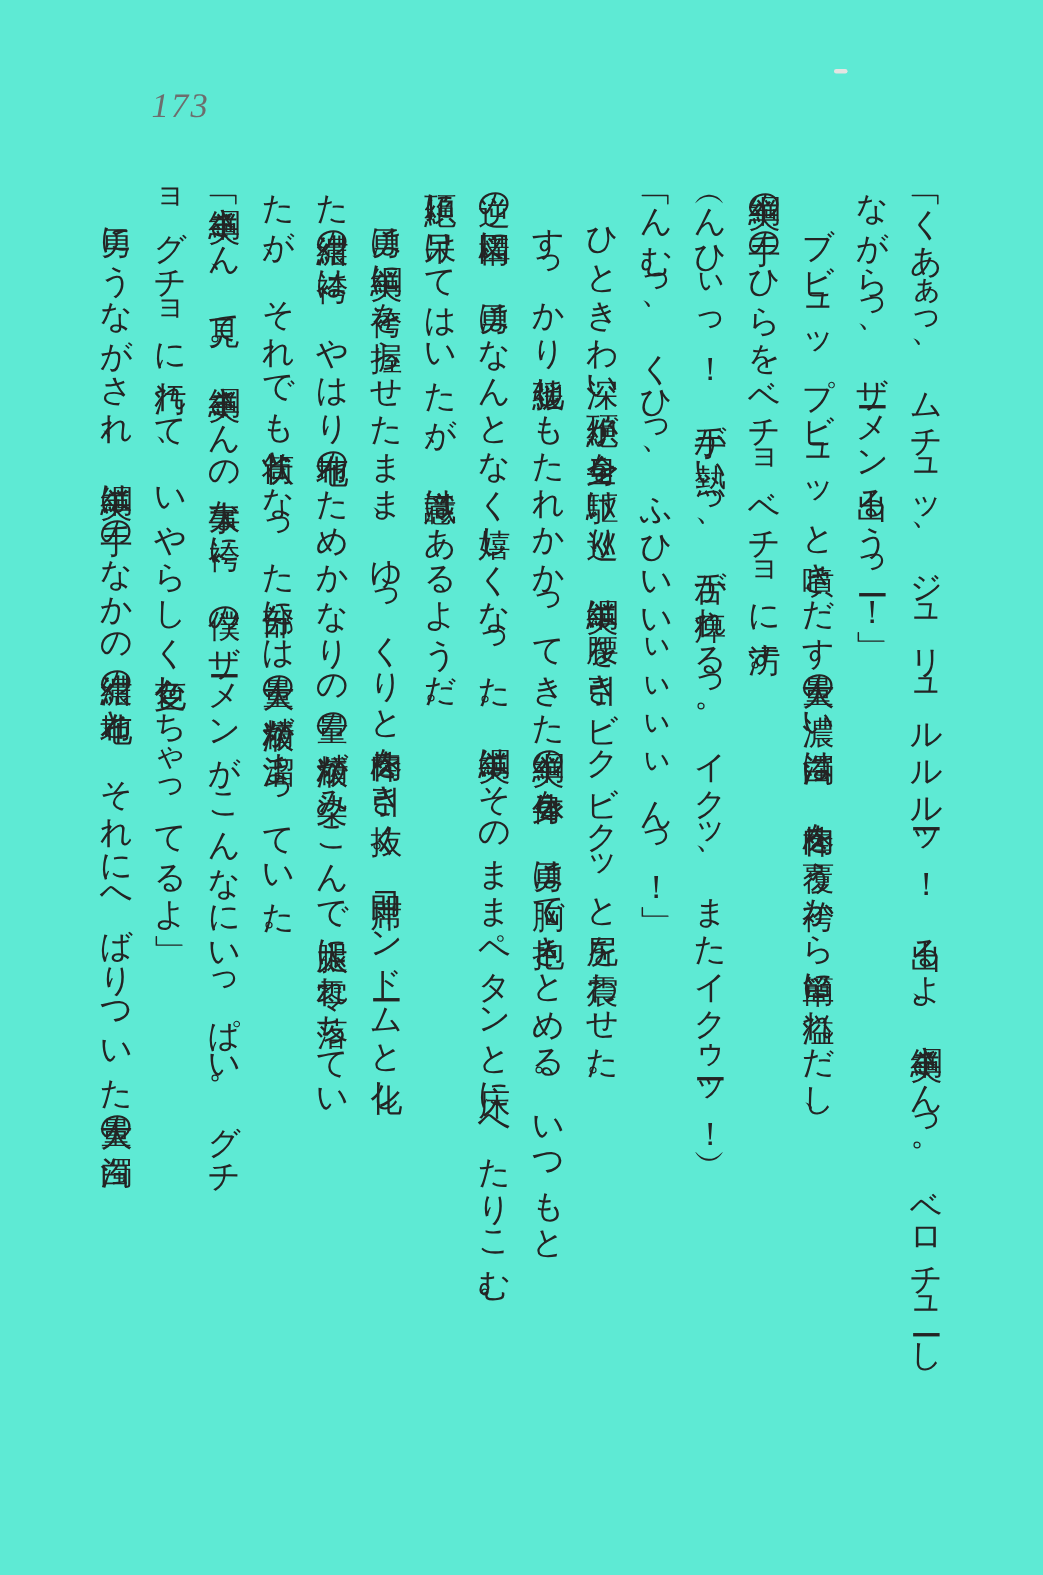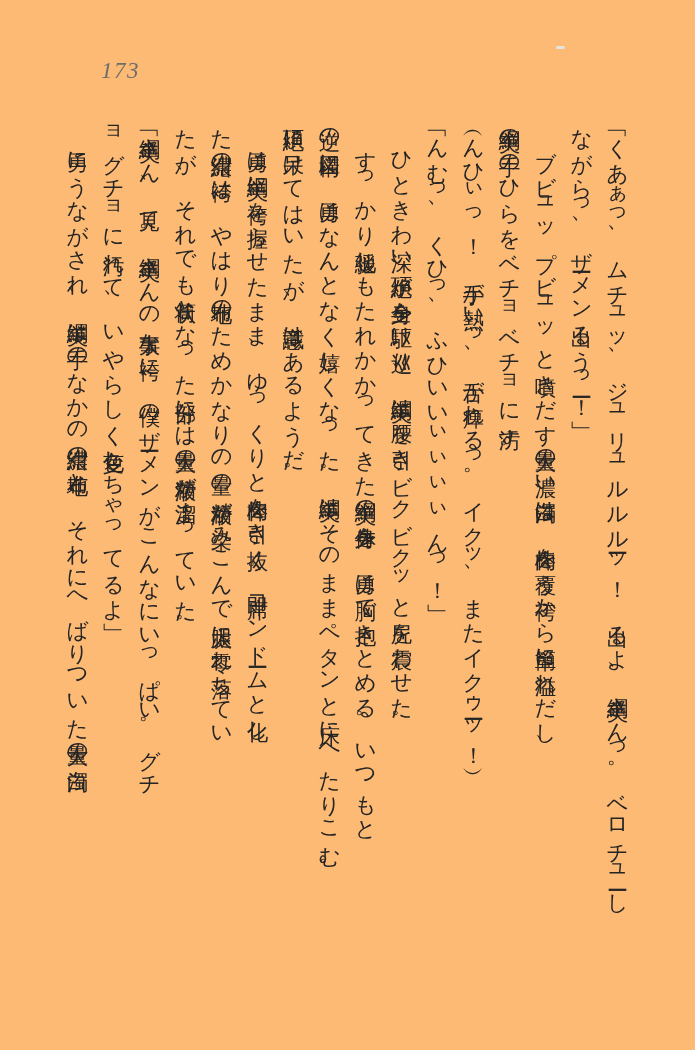--- a/index.html
+++ b/index.html
@@ -3,21 +3,21 @@
 <meta charset="utf-8">
 <style>
   html, body {
     margin: 0;
     padding: 0;
   }
   .book-page {
     position: relative;
     width: 695px;
     height: 1050px;
-    background: #fdba74;
+    background: #5eead4;
     overflow: hidden;
     font-family: "Liberation Serif", "DejaVu Serif", serif;
   }
   .page-number {
     position: absolute;
     left: 101px;
     top: 58px;
     font-size: 23px;
     font-style: italic;
     color: #6d6d6d;

